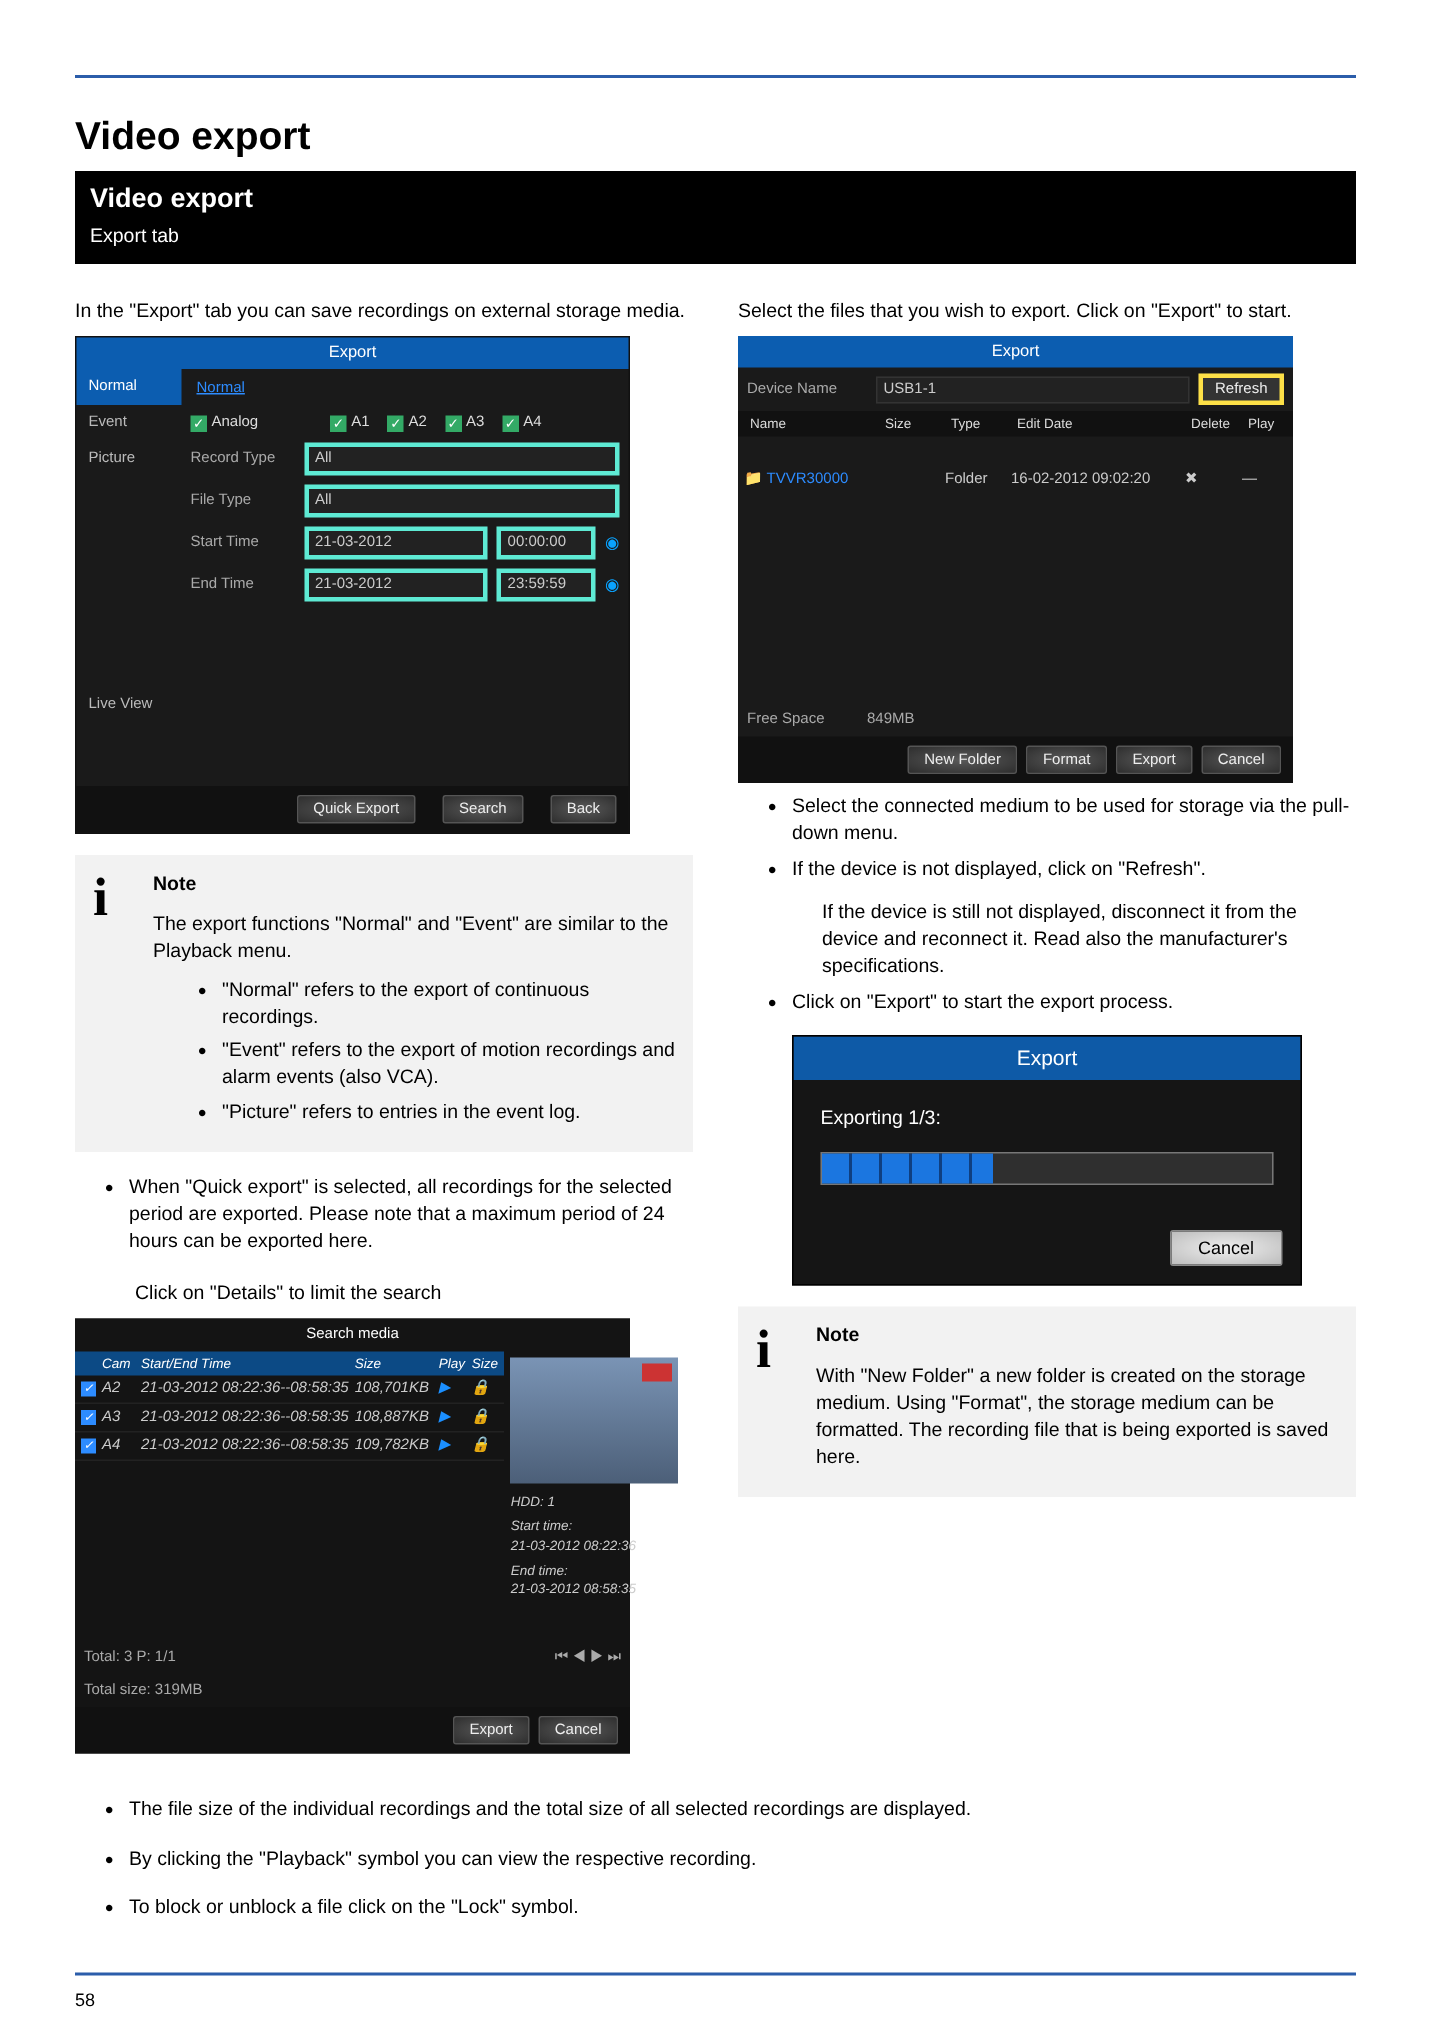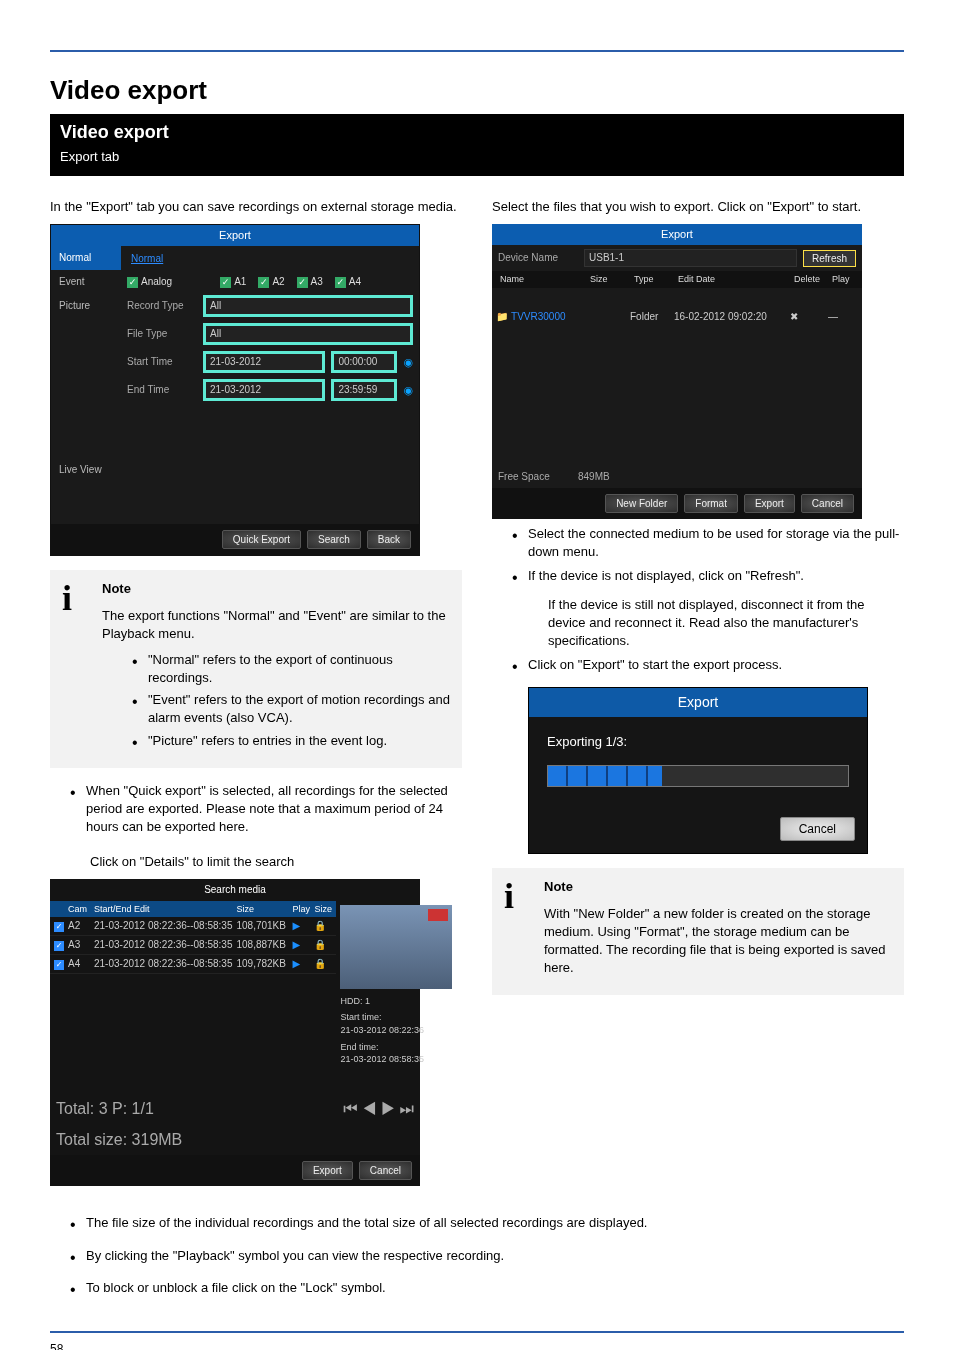--- a/index.html
+++ b/index.html
@@ -45,49 +45,49 @@
   .ui-sideitem.sel { background:#0c5db0; color:#fff; }
   .ui-main { flex:1; padding:4px 6px 10px 6px; }
   .ui-tab { color:#2d8cff; display:inline-block; padding:2px 4px; margin-bottom:4px; text-decoration:underline;}
   .ui-row { display:flex; align-items:center; padding:3px 0; gap:6px;}
   .ui-lbl { width:70px; color:#aaa;}
   .ui-chk { display:inline-flex; align-items:center; gap:3px; margin-right:6px; color:#ddd;}
   .ui-chk::before{content:"✓"; display:inline-block; width:11px;height:11px;background:#3a6; color:#fff;font-size:9px;line-height:11px;text-align:center;}
   .ui-field { background:#222; border:3px solid #5eead4; padding:1px 4px; flex:1; min-width:60px; color:#ccc;}
   .ui-field.small{flex:0 0 66px;}
   .ui-clock { color:#0aa3ff; font-size:11px;}
-  .ui-btnbar { display:flex; justify-content:flex-end; gap:6px; padding:6px 8px; background:#111;}
+  .ui-btnbar { display:flex; justify-content:flex-end; gap:18px; padding:6px 8px; background:#111;}
   .ui-btn { background:radial-gradient(#5a5a5a,#2e2e2e); border:1px solid #555; color:#eee; padding:3px 10px; font-size:10px; border-radius:2px; cursor:pointer;}
 
   
   .sr-panel { background:#141414; width:370px; color:#ccc; font-size:10px; margin:8px 0; }
   .sr-title { text-align:center; padding:4px 0; color:#fff; background:#141414;}
-  .sr-body { display:flex; }
+  .sr-body { display:flex;font-style:italic; }
   .sr-list { flex:1; }
   .sr-head { display:flex; background:#0c4a85; color:#fff; padding:2px 2px; font-size:9px;}
   .sr-head span { padding:0 2px;}
   .sr-c-chk{width:14px;} .sr-c-cam{width:26px;} .sr-c-time{flex:1;} .sr-c-size{width:56px;} .sr-c-play{width:22px;} .sr-c-lock{width:22px;}
   .sr-row { display:flex; padding:2px 2px; border-bottom:1px solid #222;}
   .sr-row span{padding:0 2px; overflow:hidden; white-space:nowrap;}
   .sr-row .sr-c-chk::before{content:"✓"; display:inline-block; width:10px;height:10px;background:#2d8cff;color:#fff;font-size:8px;line-height:10px;text-align:center;}
   .sr-preview { width:120px; padding:4px; color:#ccc; font-size:9px;}
   .sr-thumb { width:112px; height:84px; background:linear-gradient(#7a94b5,#4c5f78); position:relative; margin-bottom:6px;}
   .sr-thumb::after{content:""; position:absolute; top:4px; right:4px; width:20px;height:12px;background:#c33;}
   .sr-info p{margin:4px 0;}
-  .sr-foot { display:flex; justify-content:space-between; padding:4px 6px; color:#aaa; font-size:16px;}
+  .sr-foot { display:flex; justify-content:space-between; padding:4px 6px; color:#aaa; font-size:10px;}
   .sr-btnbar { display:flex; justify-content:flex-end; gap:6px; padding:6px 8px; background:#111;}
   .sr-empty { height:120px;}
 
   
   .ed-panel { background:#1a1a1a; width:370px; color:#ccc; font-size:10px; margin:4px 0;}
   .ed-title { background:#0c5db0; text-align:center; color:#fff; padding:3px 0; font-size:11px;}
   .ed-topbar { display:flex; align-items:center; padding:4px 6px; gap:6px;}
   .ed-lbl { width:80px; color:#aaa;}
   .ed-sel { background:#222; border:1px solid #333; flex:1; padding:1px 4px; color:#ccc;}
-  .ed-refresh{background:#333;border:1px solid #fde047;padding:2px 8px;color:#eee;font-size:10px;}
+  .ed-refresh{background:#333;border:3px solid #fde047;padding:2px 8px;color:#eee;font-size:10px;}
   .ed-cols { display:flex; background:#111; color:#ddd; font-size:9px; padding:2px 4px;}
   .ed-cols span{padding:0 4px;}
   .ed-c-name{width:90px;} .ed-c-size{width:44px;} .ed-c-type{width:44px;} .ed-c-date{flex:1;} .ed-c-del{width:38px;} .ed-c-play{width:30px;}
   .ed-row { display:flex; padding:2px 4px; color:#ccc;margin-top:20px;}
   .ed-row .ed-c-name{color:#2d8cff;}
   .ed-empty { height:140px; }
   .ed-free { display:flex; padding:4px 6px; color:#aaa;}
   .ed-btnbar { display:flex; justify-content:flex-end; gap:6px; padding:6px 8px; background:#111;}
 
   
@@ -199,21 +199,21 @@
 
       <p class="para" style="margin-top:16px; margin-left:40px;">Click on "Details" to limit the search</p>
 
       <div class="sr-panel">
         <div class="sr-title">Search media</div>
         <div class="sr-body">
           <div class="sr-list">
             <div class="sr-head">
               <span class="sr-c-chk"></span>
               <span class="sr-c-cam">Cam</span>
-              <span class="sr-c-time">Start/End Edit</span>
+              <span class="sr-c-time">Start/End Time</span>
               <span class="sr-c-size">Size</span>
               <span class="sr-c-play">Play</span>
               <span class="sr-c-lock">Size</span>
             </div>
             <div class="sr-row">
               <span class="sr-c-chk"></span>
               <span class="sr-c-cam">A2</span>
               <span class="sr-c-time">21-03-2012 08:22:36--08:58:35</span>
               <span class="sr-c-size">108,701KB</span>
               <span class="sr-c-play" style="color:#1b8fff">▶</span>

